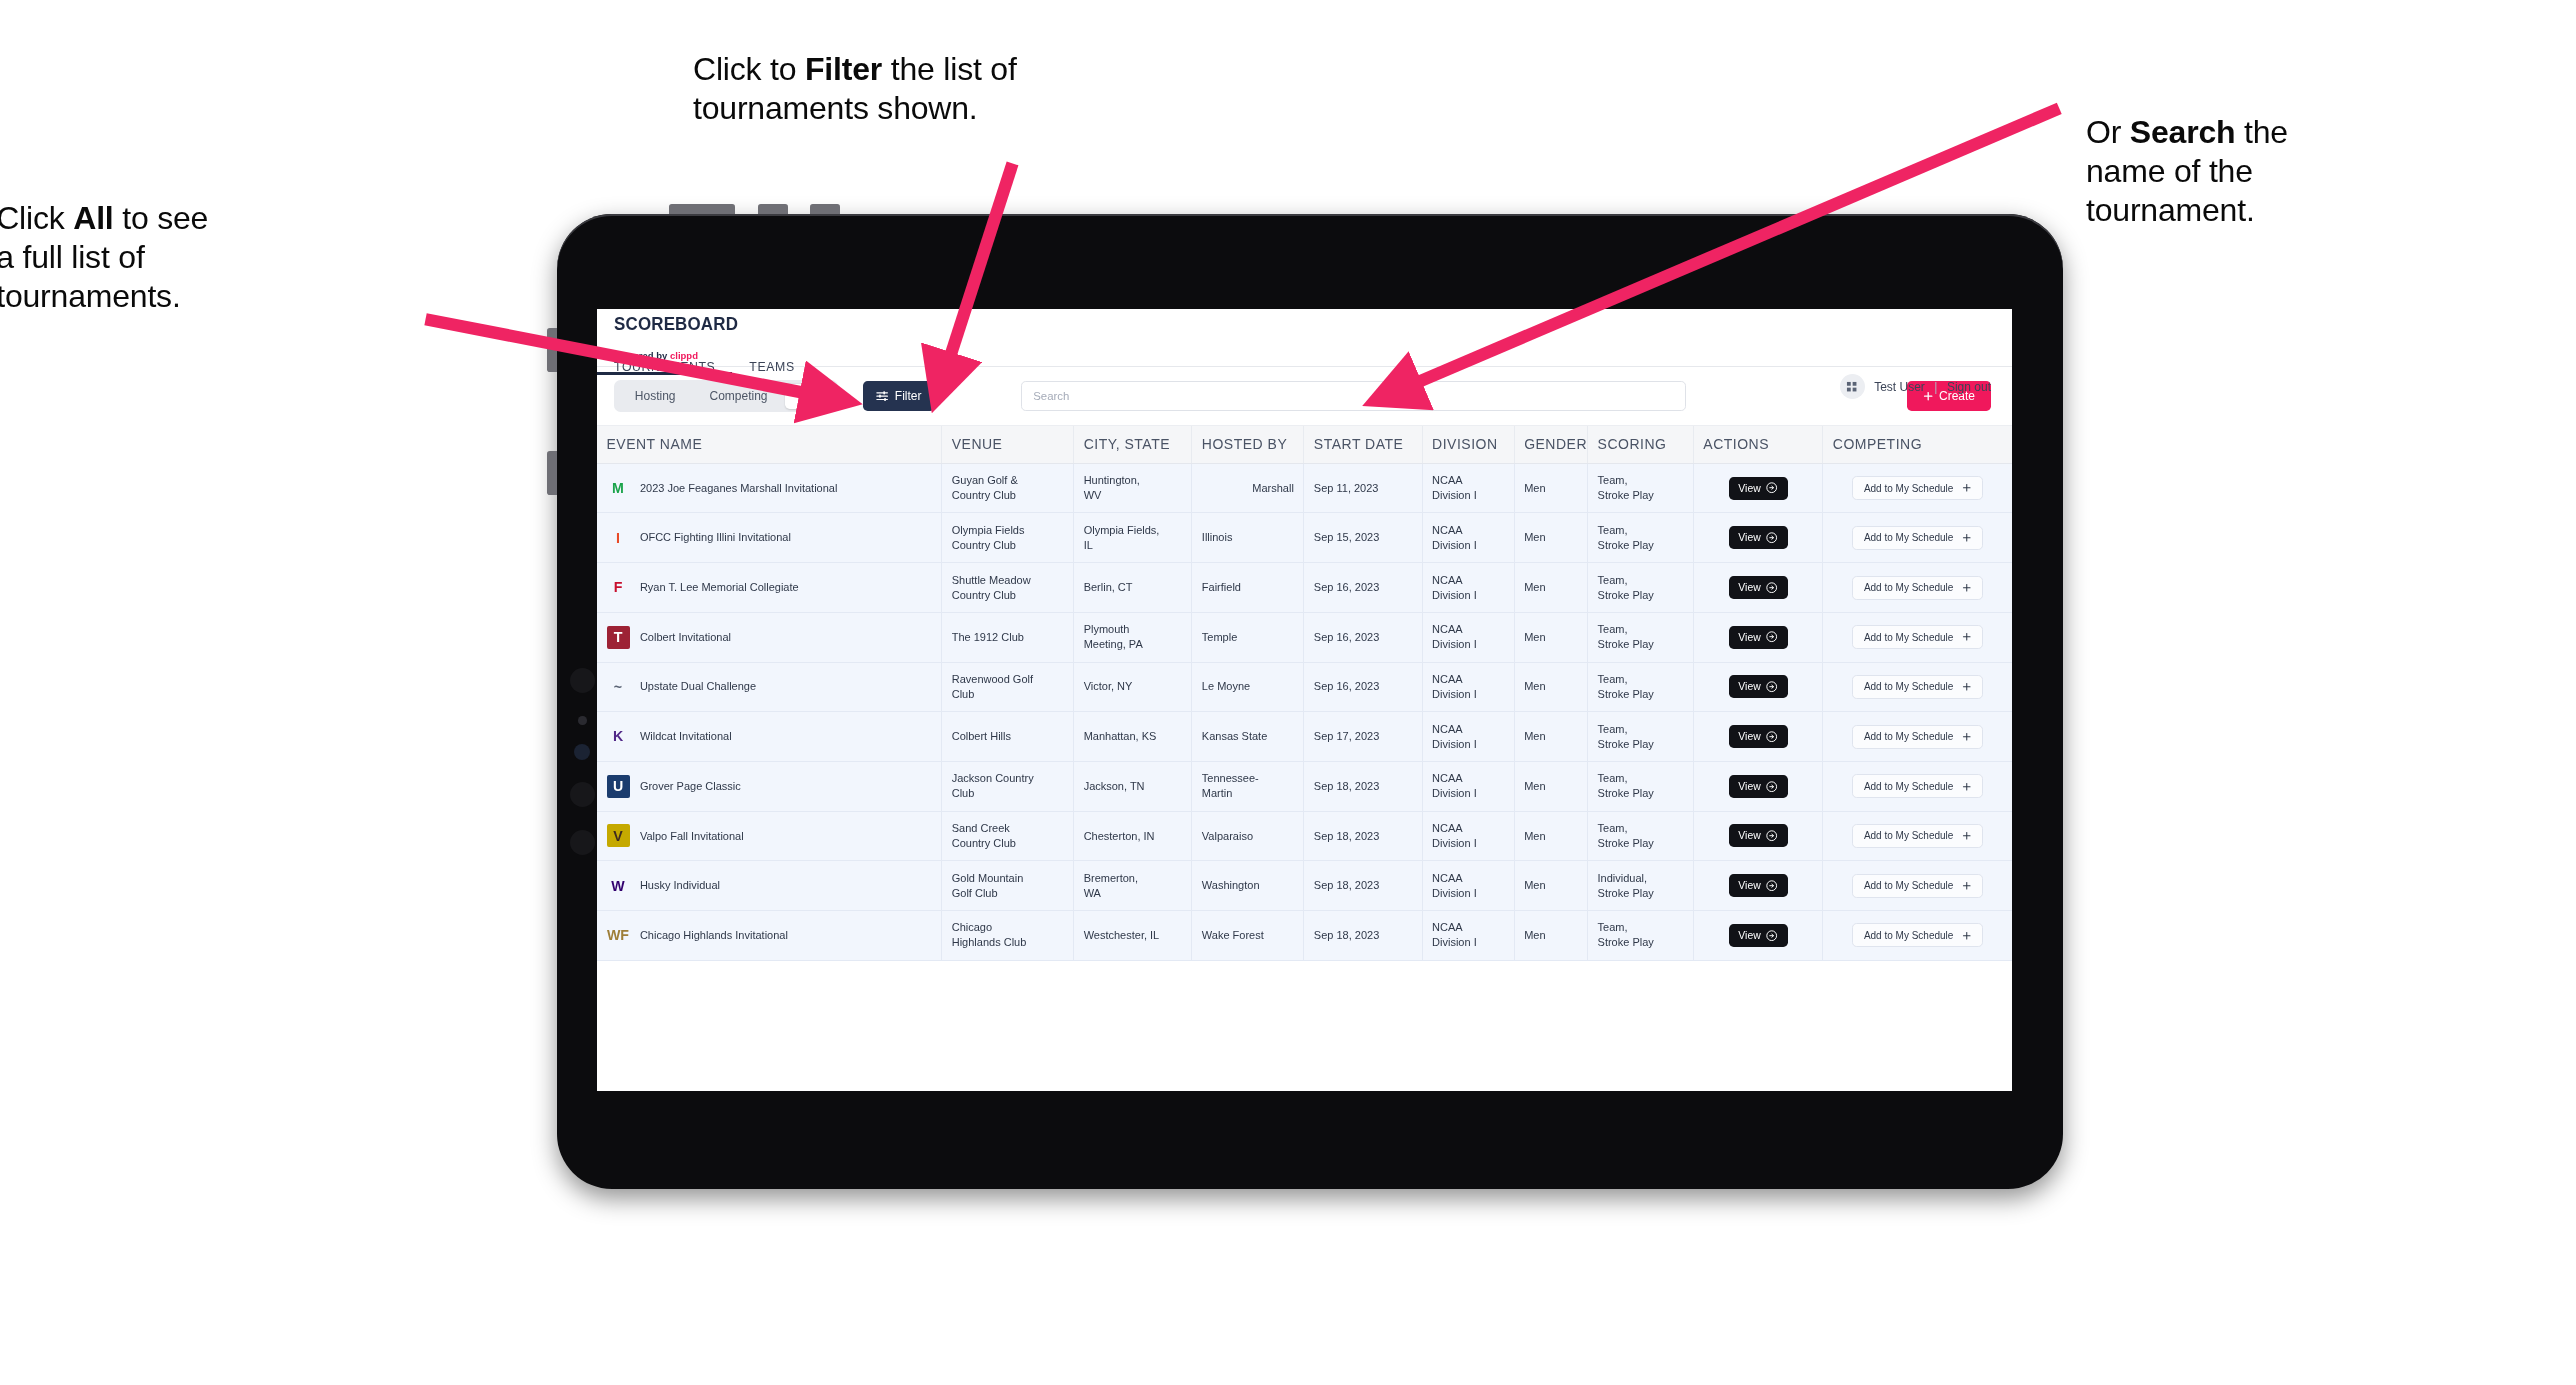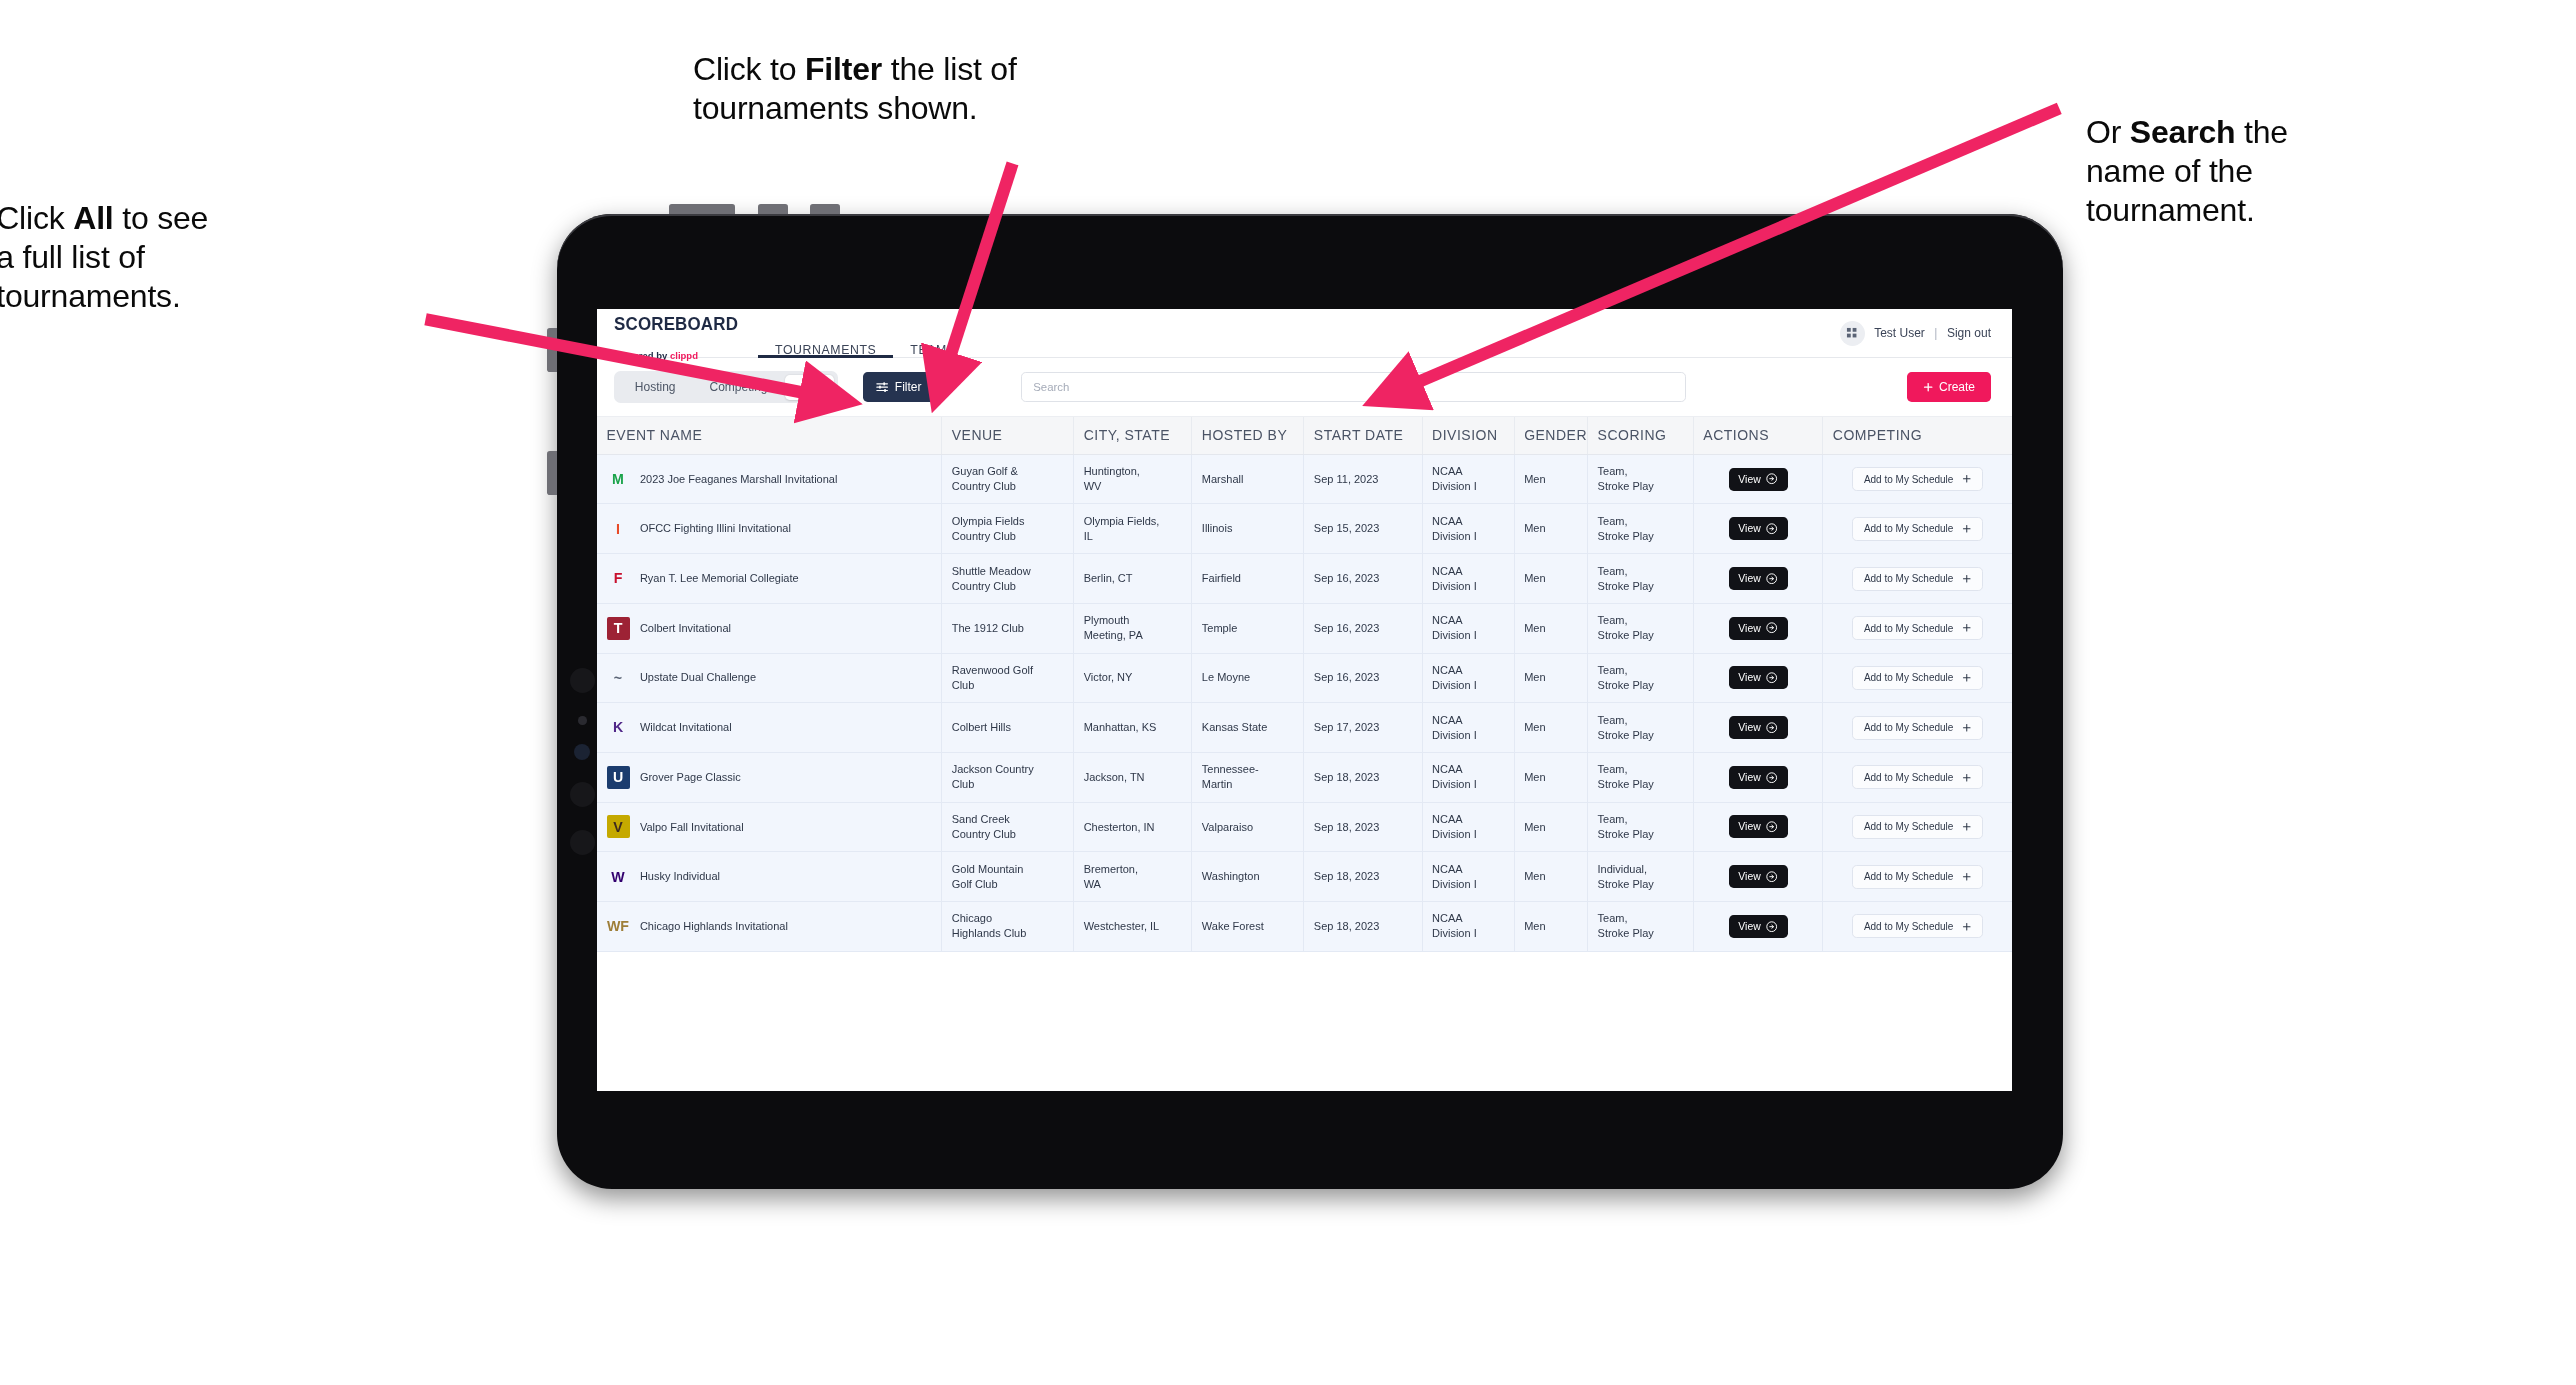--- a/index.html
+++ b/index.html
@@ -59,24 +59,25 @@
 
   
   #screen {
     position:absolute; left:40px; top:95px;
     width: 1415px; height: 782px;
     background:#ffffff; overflow:hidden;
   }
 
   
   .app-header {
-    height: 49px; background:#ffffff;
+    height: 58px; background:#ffffff;
     display:flex; align-items:stretch;
     border-bottom: 0.9px solid #e6e8ec;
     position:relative;
+    flex-direction:column;
   }
   .logo-box { padding: 5.7px 0 0 17px; width: 161px; }
   .logo-word {
     font-family:"Liberation Sans", sans-serif;
     font-weight: 800; font-size: 18px; letter-spacing: 0.2px;
     color:#1f2a44; line-height:1; transform: scaleX(.94); transform-origin:left;
   }
   .logo-sub {
     font-size: 9.5px; font-weight:700; color:#1f2a44; margin-top:18px; line-height:1;
   }
@@ -316,21 +317,21 @@
               <td class="c-name">
                 <div class="ev-cell">
                   <span class="ev-logo" style="color: rgb(26, 163, 74); background: rgb(242, 246, 253);">M</span>
                   <span>2023 Joe Feaganes Marshall Invitational</span>
                 </div>
               </td>
               <td class="c-venue" style="white-space: pre-line;">Guyan Golf &amp;
 Country Club</td>
               <td class="c-city" style="white-space: pre-line;">Huntington,
 WV</td>
-              <td class="c-host" style="white-space: pre-line;">Marshall</td>
+              <td class="c-host" style="white-space: pre-line; text-align: right;">Marshall</td>
               <td class="c-date" style="white-space: pre-line;">Sep 11, 2023</td>
               <td class="c-div" style="white-space: pre-line;">NCAA
 Division I</td>
               <td class="c-gender" style="white-space: pre-line;">Men</td>
               <td class="c-score" style="white-space: pre-line;">Team,
 Stroke Play</td>
               <td class="c-act"><button class="btn-view">
                   <span>View</span>
                   <span class="ico"><svg width="11.4" height="11.4" viewBox="0 0 14 14">
                       <circle cx="7" cy="7" r="6" fill="none" stroke="#fff" stroke-width="1.2"></circle>

